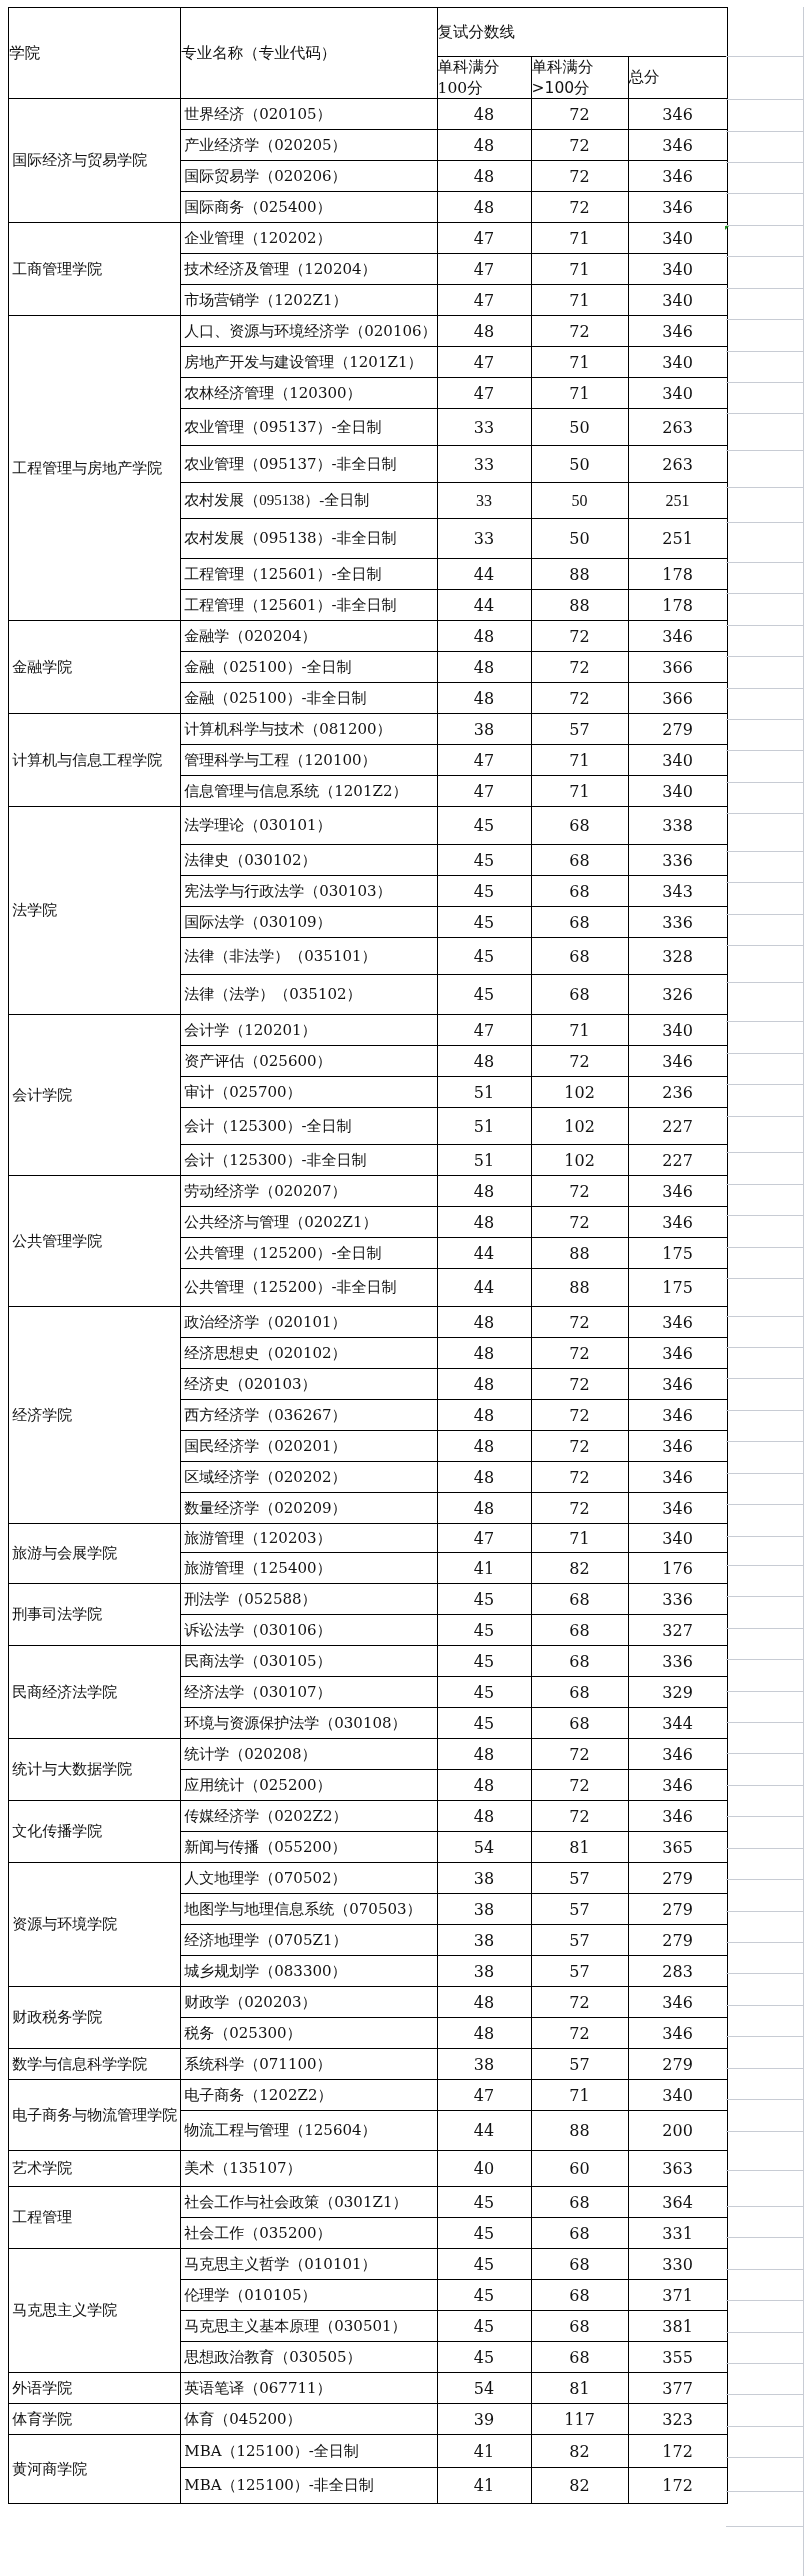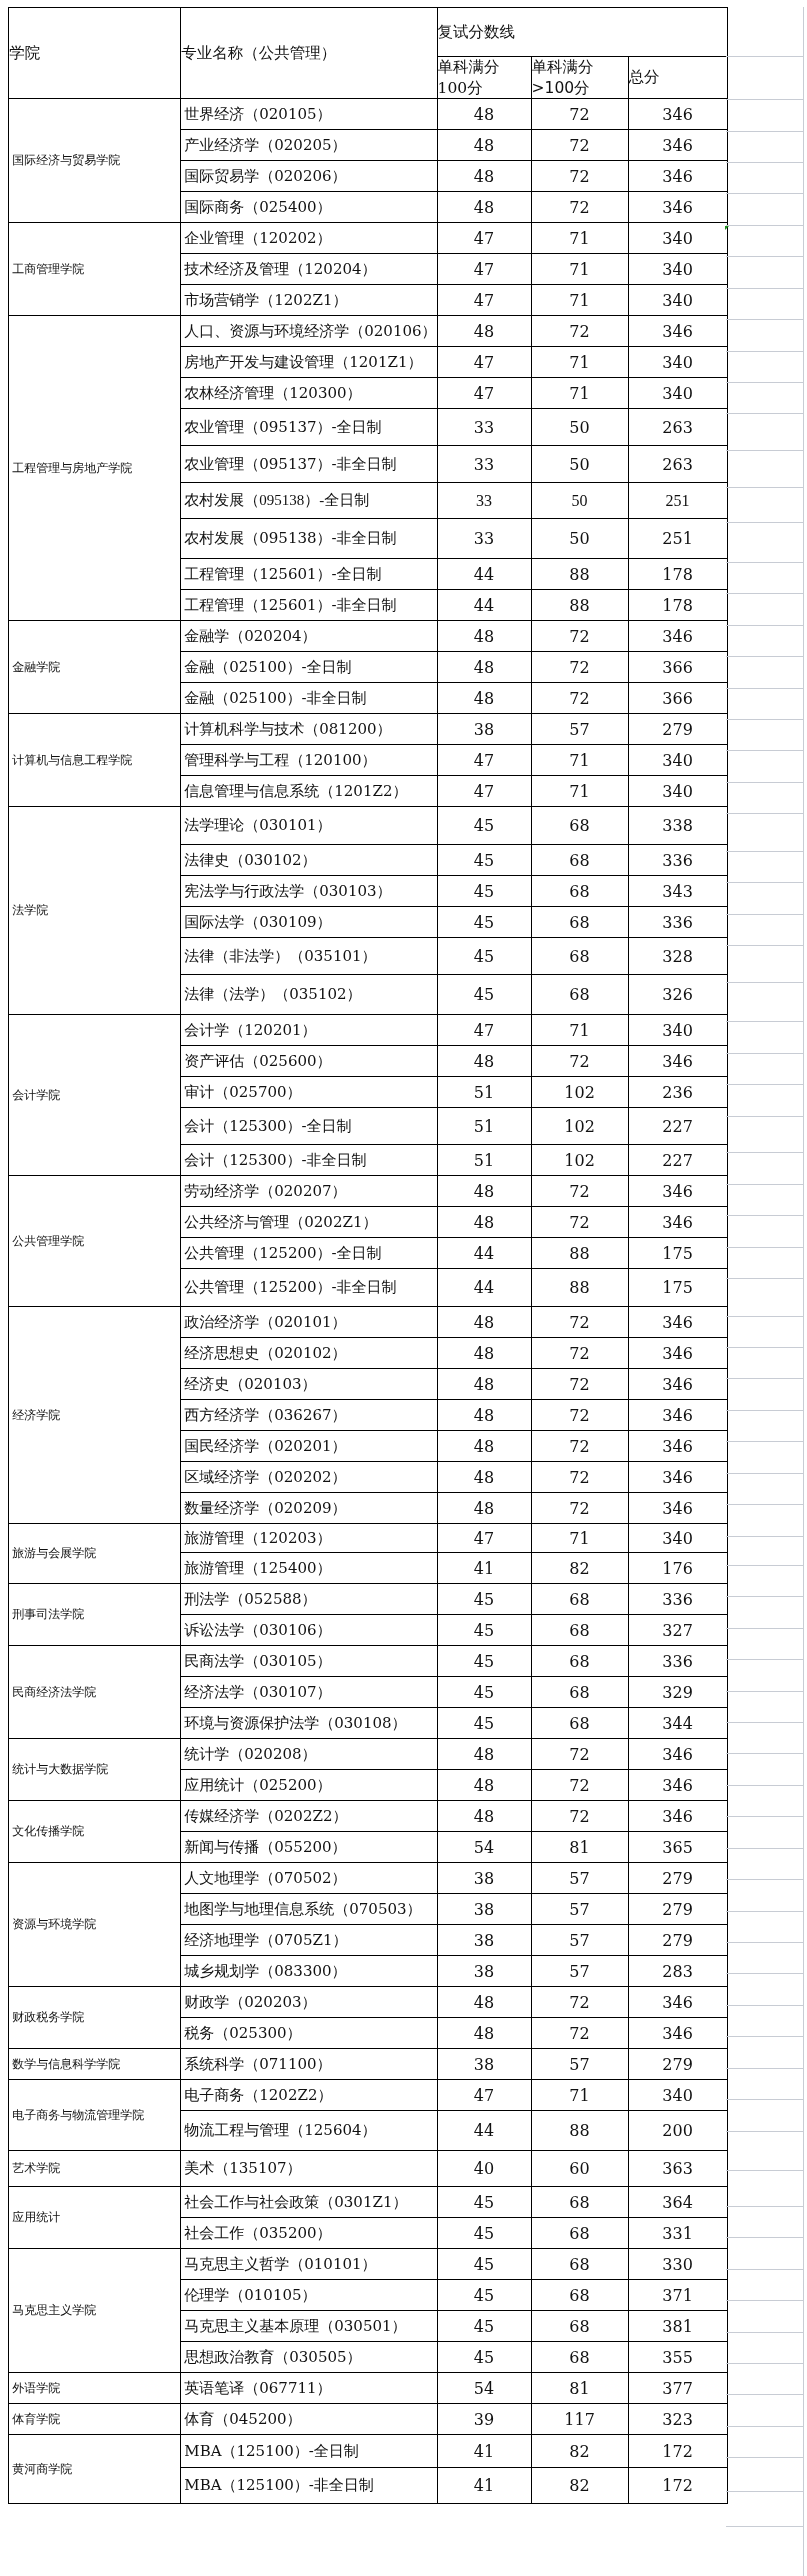--- a/index.html
+++ b/index.html
@@ -10,21 +10,21 @@
   td, th { border:1.5px solid #000; padding:0; font-weight:normal; font-size:15.5px; }
   th { text-align:left; }
   .col-college { width:172px; }
   .col-major { width:255px; }
   .col-a { width:94px; }
   .col-b { width:97px; }
   .col-t { width:99px; }
   .h-title { height:49px; font-size:17.5px; }
   .h-sub { height:40px; font-size:15.5px; line-height:20.6px; }
   .h-sub .bold { font-family:"DejaVu Sans","Liberation Sans",sans-serif; font-weight:normal; }
-  td.college { text-align:left; vertical-align:middle; padding-left:3.1px; font-size:12px; }
+  td.college { text-align:left; vertical-align:middle; padding-left:3.1px; font-size:15px; }
   td.major { text-align:left; padding-left:3.1px; white-space:nowrap; font-size:15px; }
   td.num { text-align:center; font-size:16px; }
   .gridcol { position:absolute; left:726px; top:7.2px; width:77px; bottom:0;
              border-right:1px solid #c8ccd4; }
   .gridline { position:absolute; left:726px; width:77px; height:0; border-top:1px solid #c8ccd4; }
   .marker { position:absolute; left:725px; width:0; height:0;
             border-top:4.1px solid #1e8c1e; border-right:4.1px solid transparent; }
 </style>
 </head>
 <body>
@@ -36,21 +36,21 @@
     <colgroup>
       <col class="col-college">
         <col class="col-major">
         <col class="col-a">
         <col class="col-b">
         <col class="col-t">
     </colgroup>
     <thead>
       <tr class="h-title">
         <th rowspan="2">学院</th>
-        <th rowspan="2">专业名称（公共管理）</th>
+        <th rowspan="2">专业名称（专业代码）</th>
         <th colspan="3">复试分数线</th>
       </tr>
       <tr class="h-sub">
         <th>
           <div>单科满分</div>
           <div>100分</div>
         </th>
         <th>
           <div>单科满分</div>
           <div class="bold">&gt;100分</div>
@@ -462,21 +462,21 @@
           <td class="num">200</td>
         </tr>
         <tr style="height: 36px;">
           <td class="college" rowspan="1">艺术学院</td>
           <td class="major">美术（135107）</td>
           <td class="num">40</td>
           <td class="num">60</td>
           <td class="num">363</td>
         </tr>
         <tr style="height: 31px;">
-          <td class="college" rowspan="2">应用统计</td>
+          <td class="college" rowspan="2">工程管理</td>
           <td class="major">社会工作与社会政策（0301Z1）</td>
           <td class="num">45</td>
           <td class="num">68</td>
           <td class="num">364</td>
         </tr>
         <tr style="height: 31px;">
           <td class="major">社会工作（035200）</td>
           <td class="num">45</td>
           <td class="num">68</td>
           <td class="num">331</td>

